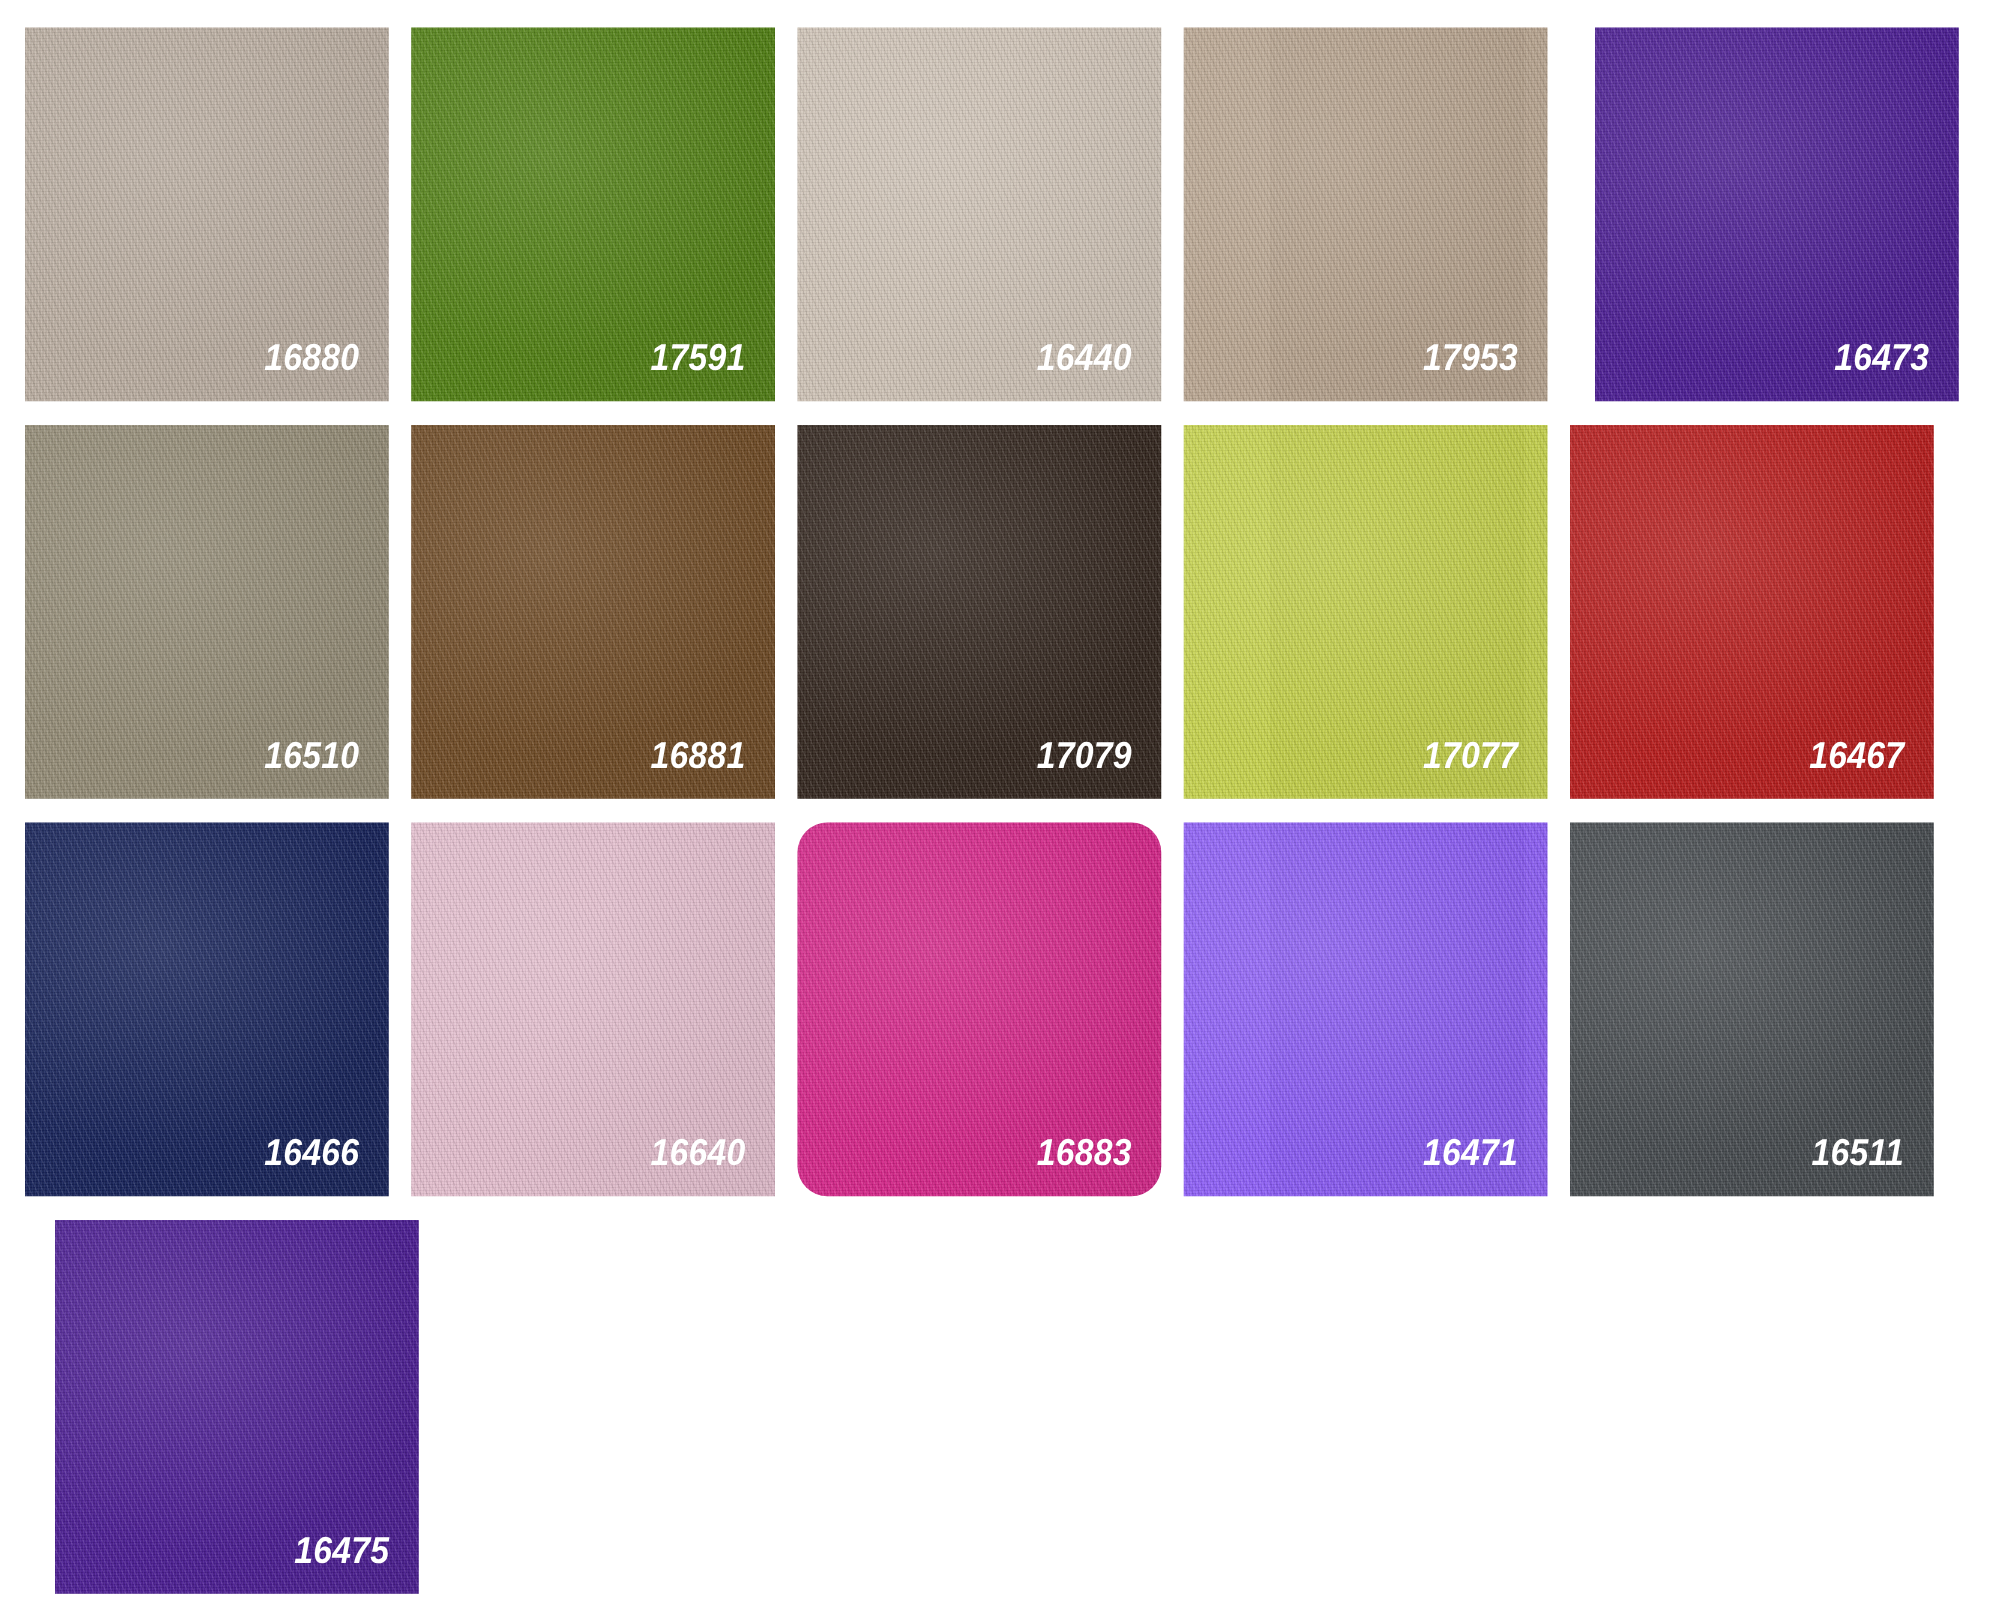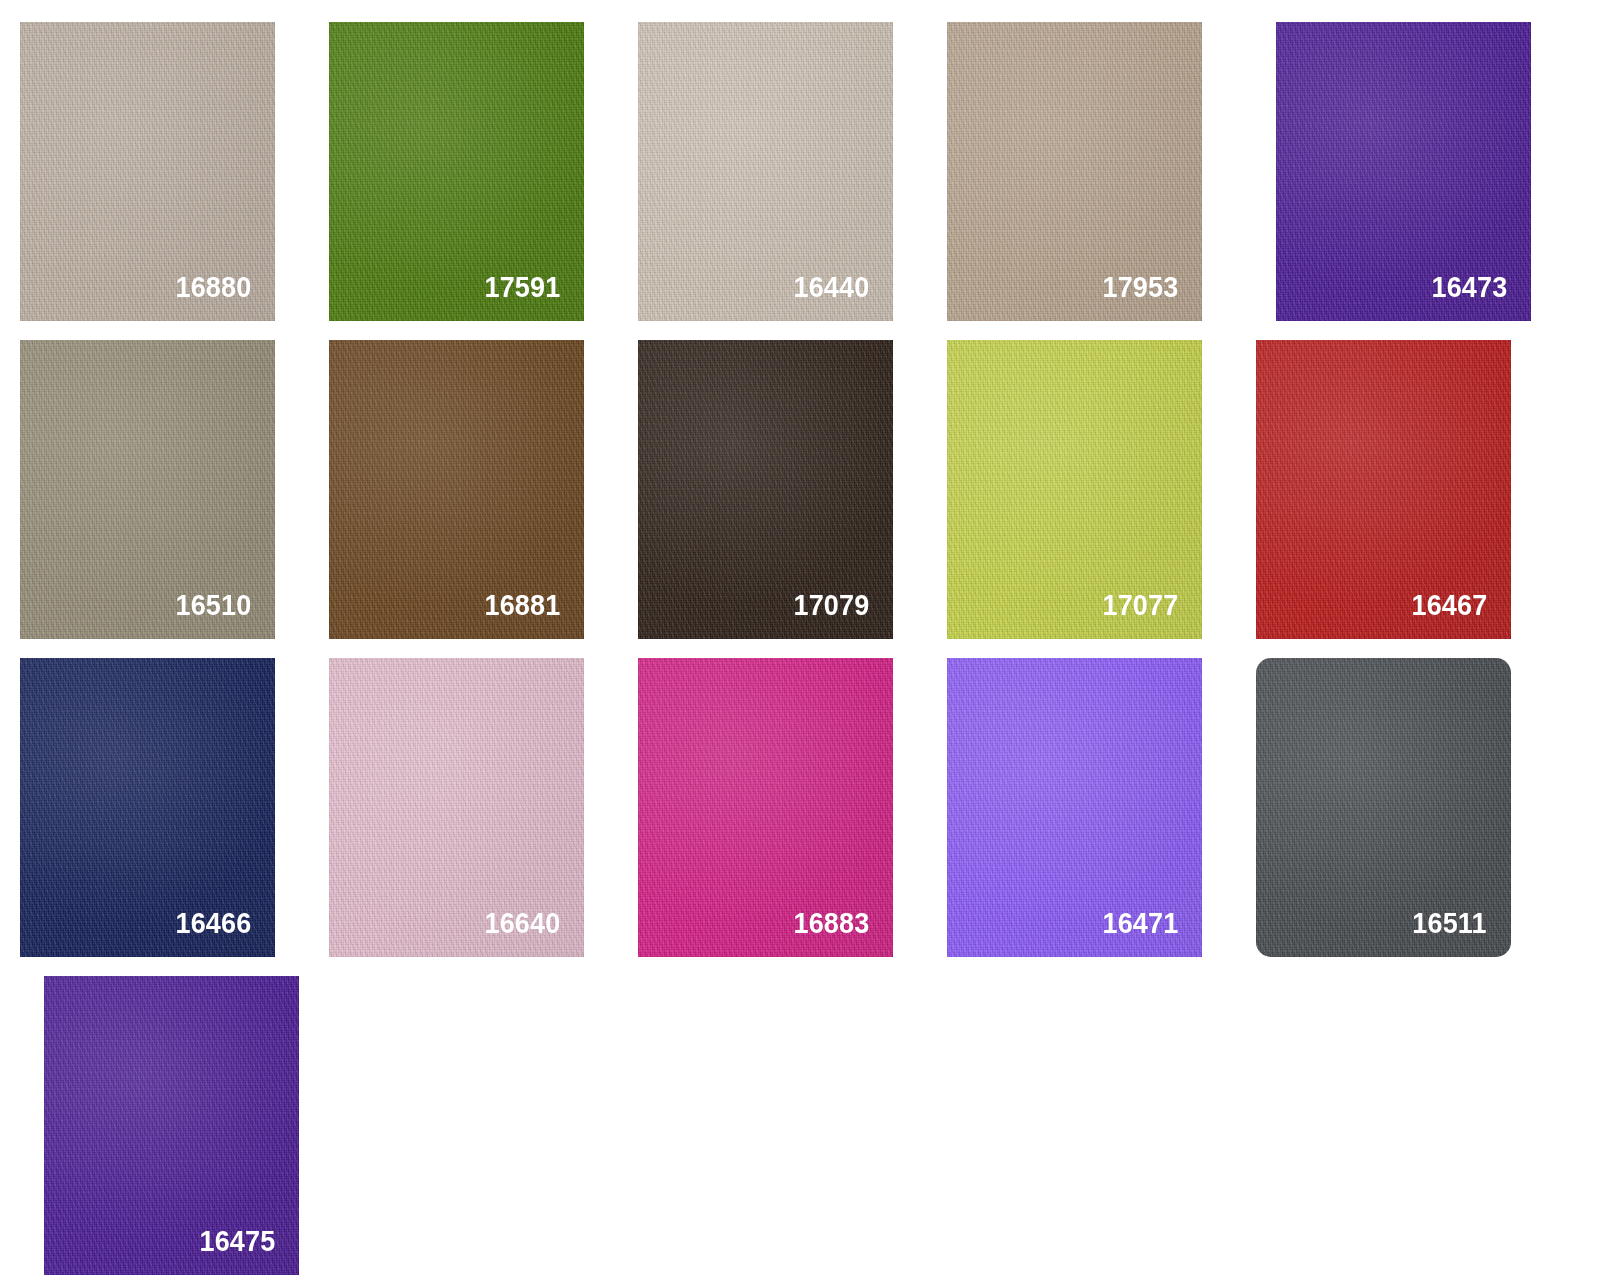--- a/index.html
+++ b/index.html
@@ -22,24 +22,25 @@
     grid-template-columns:repeat(5, 291px);
     grid-template-rows:repeat(4, 299px);
     column-gap:18px;
     row-gap:19px;
     align-content:start;
     justify-content:start;
   }
 
   .swatch {
     position:relative;
-    width:255px;
+    width:291px;
     height:299px;
     overflow:hidden;
     background-color:#cccccc;
+    font-style:italic;
   }
 
   
   
   .swatch .tex-twill {
     position:absolute;
     inset:-10px;
     background-image:repeating-linear-gradient(
         66deg,
         rgba(255,255,255,0.085) 0px,
@@ -173,33 +174,33 @@
       <div class="tex-weave"></div>
       <div class="tex-shade"></div>
       <div class="swatch-label">16466</div>
     </div>
     <div class="swatch" style="background-color: rgb(226, 188, 204);">
       <div class="tex-twill"></div>
       <div class="tex-weave"></div>
       <div class="tex-shade"></div>
       <div class="swatch-label">16640</div>
     </div>
-    <div class="swatch" style="background-color: rgb(211, 33, 134);">
+    <div class="swatch" style="background-color: rgb(211, 33, 134); border-radius: 24px;">
       <div class="tex-twill"></div>
       <div class="tex-weave"></div>
       <div class="tex-shade"></div>
       <div class="swatch-label">16883</div>
     </div>
     <div class="swatch" style="background-color: #8b5cf6;">
       <div class="tex-twill"></div>
       <div class="tex-weave"></div>
       <div class="tex-shade"></div>
       <div class="swatch-label">16471</div>
     </div>
-    <div class="swatch" style="background-color: rgb(71, 76, 80); border-radius: 15px;">
+    <div class="swatch" style="background-color: rgb(71, 76, 80);">
       <div class="tex-twill"></div>
       <div class="tex-weave"></div>
       <div class="tex-shade"></div>
       <div class="swatch-label">16511</div>
     </div>
     <div class="swatch" style="background-color: #4c1d95; margin-left: 24px;">
       <div class="tex-twill"></div>
       <div class="tex-weave"></div>
       <div class="tex-shade"></div>
       <div class="swatch-label">16475</div>

